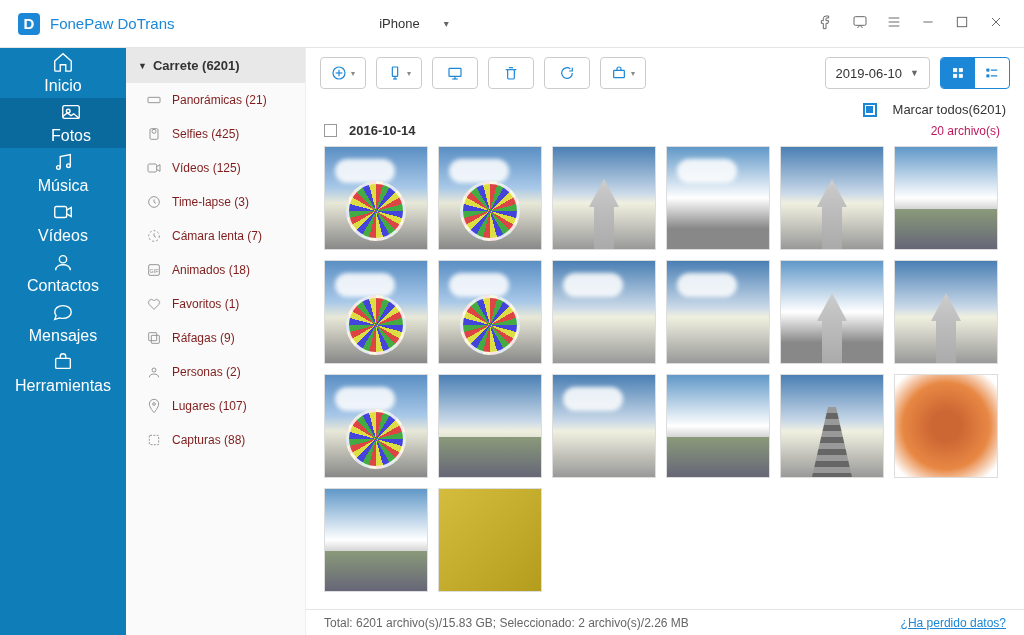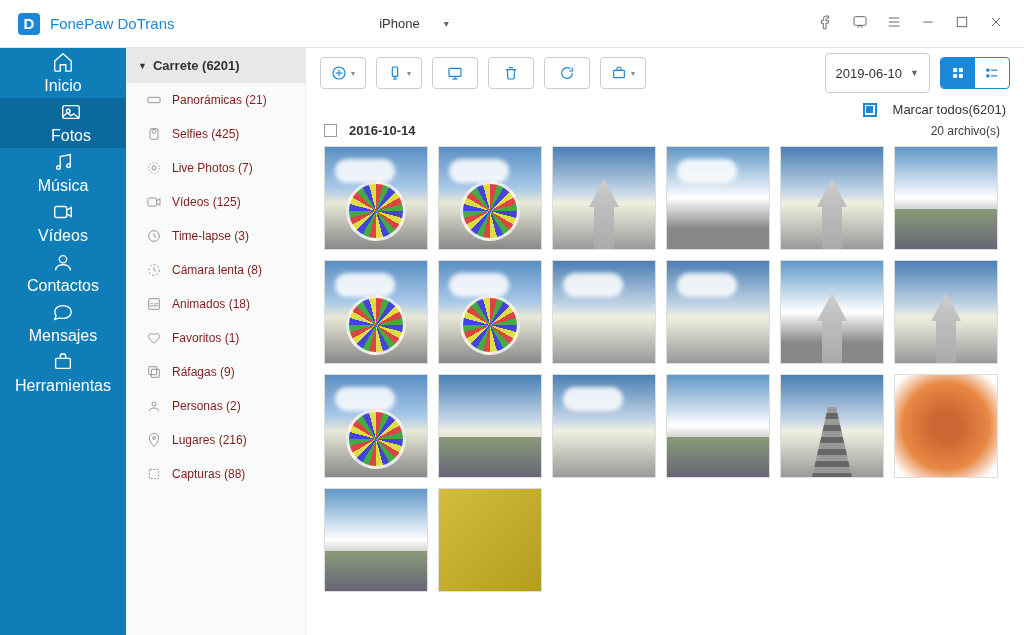--- a/index.html
+++ b/index.html
@@ -32,33 +32,33 @@
 .album-item { display: flex; align-items: center; gap: 10px; padding: 9px 12px 9px 20px; cursor: pointer; color: #7f1d1d; font-size: 12px; }
 .album-item svg { width: 16px; height: 16px; stroke: #888; fill: none; stroke-width: 1.3; flex-shrink: 0; }
 
 
 .content { flex: 1; display: flex; flex-direction: column; }
 .toolbar { height: 50px; display: flex; align-items: center; padding: 0 14px; gap: 10px; }
 .tbtn { border: 1px solid #ccc; border-radius: 4px; height: 32px; min-width: 46px; display: flex; align-items: center; justify-content: center; cursor: pointer; color: #1b87d6; gap: 4px; padding: 0 10px; }
 .tbtn svg { width: 16px; height: 16px; stroke: #1b87d6; fill: none; stroke-width: 1.8; }
 .tbtn .mini-chev { font-size: 8px; color: #888; }
 .spacer { flex: 1; }
-.date-pick { border: 1px solid #ccc; border-radius: 4px; height: 40px; display: flex; align-items: center; padding: 0 10px; gap: 8px; cursor: pointer; }
+.date-pick { border: 1px solid #ccc; border-radius: 4px; height: 32px; display: flex; align-items: center; padding: 0 10px; gap: 8px; cursor: pointer; }
 .view-toggle { display: flex; border: 1px solid #1b87d6; border-radius: 4px; overflow: hidden; height: 32px; }
 .vt { width: 34px; display: flex; align-items: center; justify-content: center; cursor: pointer; }
 .vt.active { background: #1b87d6; }
 .vt svg { width: 14px; height: 14px; }
 .vt.active svg rect, .vt.active svg line { stroke: #fff; fill: #fff; }
 .vt:not(.active) svg rect, .vt:not(.active) svg line { stroke: #1b87d6; fill: #1b87d6; }
 
 .sel-row { padding: 4px 18px 2px; display: flex; align-items: center; gap: 16px; justify-content: flex-end; }
 .chk { width: 14px; height: 14px; border: 2px solid #1b87d6; display: inline-flex; align-items: center; justify-content: center; }
 .chk.ind::after { content: ""; width: 7px; height: 7px; background: #1b87d6; }
 .date-row { padding: 4px 18px 8px; display: flex; align-items: center; gap: 12px; font-size: 13px; }
-.date-row .count { margin-left: auto; color: #404040; font-size: 12px; padding-right: 6px; }
+.date-row .count { margin-left: auto; color: #be185d; font-size: 12px; padding-right: 6px; }
 .date-row .chk2 { width: 13px; height: 13px; border: 1px solid #999; }
 
 .grid { flex: 1; overflow-y: auto; padding: 0 18px 10px; }
 .thumbs { display: flex; flex-wrap: wrap; gap: 10px; }
 .thumb { width: 104px; height: 104px; background: #cfd8dc; border: 1px solid #ddd; position: relative; overflow: hidden; cursor: pointer; }
 .sky { background: linear-gradient(to bottom, #5a8fc4 0%, #a8c8e8 40%, #e8e8d8 55%, #888 100%); }
 .sky2 { background: linear-gradient(to bottom, #4a7fb4 0%, #c8d8e8 45%, #f0f0e0 55%, #999 100%); }
 .sky3 { background: linear-gradient(to bottom, #6098c8 0%, #fff 50%, #888 80%); }
 .food { background: radial-gradient(circle at 50% 50%, #cc6633 20%, #e88844 60%, #fff 90%); }
 .cloud::before { content: ""; position: absolute; top: 12px; left: 10px; width: 60px; height: 24px; background: #fff; border-radius: 20px; filter: blur(2px); opacity: .85; }
@@ -178,45 +178,38 @@
         </div>
         <div class="album-item">
           <svg viewBox="0 0 24 24">
             <circle cx="12" cy="8" r="3"></circle>
             <rect x="6" y="4" width="12" height="16" rx="2"></rect>
           </svg>
           <span>Selfies (425)</span>
         </div>
         <div class="album-item">
           <svg viewBox="0 0 24 24">
-            <circle cx="12" cy="12" r="3"></circle>
-            <circle cx="12" cy="12" r="8" stroke-dasharray="2 3"></circle>
-          </svg>
-          <span>Live Photos (7)</span>
-        </div>
-        <div class="album-item">
-          <svg viewBox="0 0 24 24">
             <rect x="3" y="6" width="13" height="12" rx="2"></rect>
             <path d="M16 10l5-3v10l-5-3"></path>
           </svg>
           <span>Vídeos (125)</span>
         </div>
         <div class="album-item">
           <svg viewBox="0 0 24 24">
             <circle cx="12" cy="12" r="8"></circle>
             <path d="M12 8v4l3 2"></path>
           </svg>
           <span>Time-lapse (3)</span>
         </div>
         <div class="album-item">
           <svg viewBox="0 0 24 24">
             <circle cx="12" cy="12" r="8" stroke-dasharray="3 3"></circle>
             <path d="M12 8v4l3 2"></path>
           </svg>
-          <span>Cámara lenta (8)</span>
+          <span>Cámara lenta (7)</span>
         </div>
         <div class="album-item">
           <svg viewBox="0 0 24 24">
             <rect x="4" y="4" width="16" height="16" rx="2"></rect>
             <text x="12" y="16" font-size="8" text-anchor="middle" fill="#888" stroke="none">GIF</text>
           </svg>
           <span>Animados (18)</span>
         </div>
         <div class="album-item">
           <svg viewBox="0 0 24 24">
@@ -236,21 +229,21 @@
             <circle cx="12" cy="9" r="3"></circle>
             <path d="M5 20c0-3 3-5 7-5s7 2 7 5"></path>
           </svg>
           <span>Personas (2)</span>
         </div>
         <div class="album-item">
           <svg viewBox="0 0 24 24">
             <path d="M12 2C8 2 5 5 5 9c0 5 7 13 7 13s7-8 7-13c0-4-3-7-7-7z"></path>
             <circle cx="12" cy="9" r="2"></circle>
           </svg>
-          <span>Lugares (216)</span>
+          <span>Lugares (107)</span>
         </div>
         <div class="album-item">
           <svg viewBox="0 0 24 24">
             <rect x="5" y="5" width="14" height="14" rx="1" stroke-dasharray="3 2"></rect>
           </svg>
           <span>Capturas (88)</span>
         </div>
       </div>
   </div>
 
@@ -352,14 +345,18 @@
           <div class="thumb sky2 city"></div>
           <div class="thumb sky2 cloud"></div>
           <div class="thumb sky3 city"></div>
           <div class="thumb sky2 track"></div>
           <div class="thumb food"></div>
           <div class="thumb sky3 city"></div>
           <div class="thumb yellow"></div>
         </div>
     </div>
 
+    <div class="statusbar">
+      <span>Total: 6201 archivo(s)/15.83 GB; Seleccionado: 2 archivo(s)/2.26 MB</span>
+      <a>¿Ha perdido datos?</a>
+    </div>
   </div>
 </div>
 
 </body></html>

